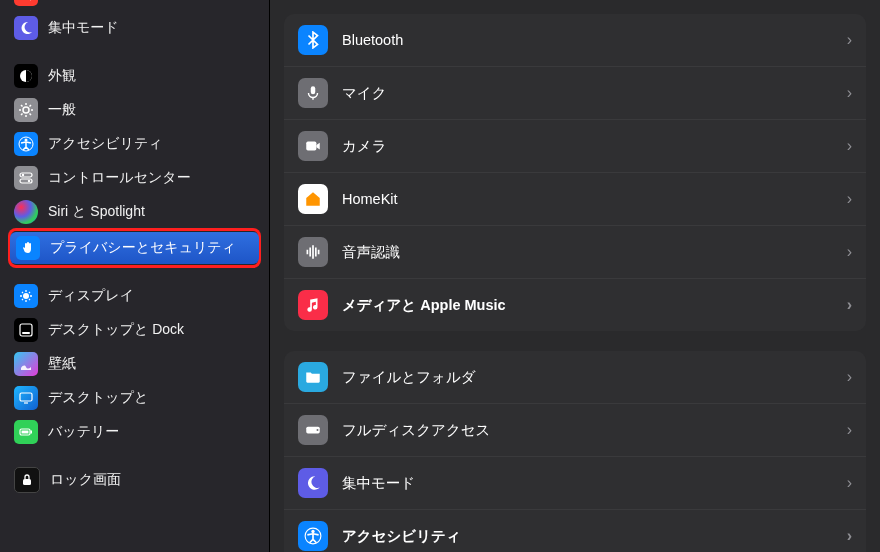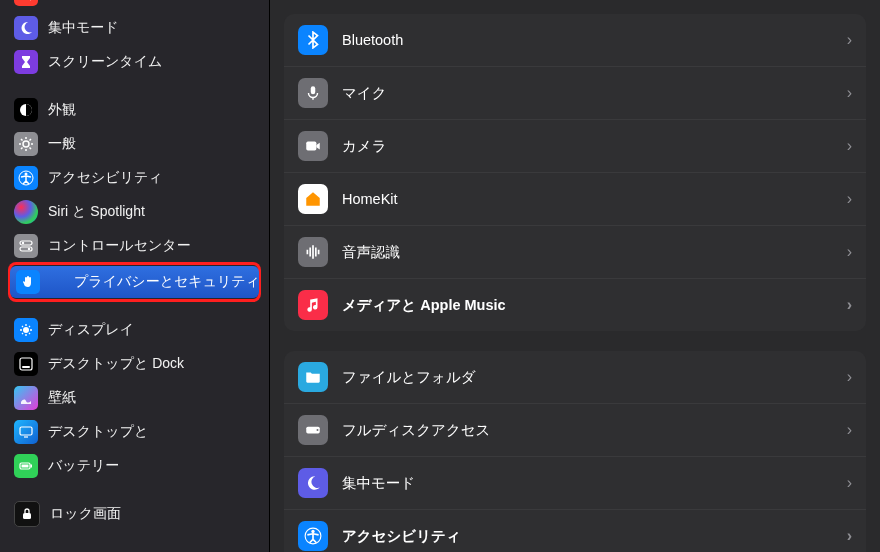--- a/index.html
+++ b/index.html
@@ -4,21 +4,21 @@
 <style>
   html,body{margin:0;padding:0;background:#000;font-family:-apple-system,"Helvetica Neue",Arial,sans-serif;color:#fff;font-size:14px;}
   #app{display:flex;width:880px;height:552px;overflow:hidden;background:#ec4899;text-align:right;}
   
   .sidebar{width:270px;background:#27262b;border-right:1px solid #000;box-sizing:border-box;padding:0 0 0 0;overflow:hidden;}
   .side-list{padding:0 8px 0 8px;}
   .side-group-gap{height:12px;}
   .side-item{display:flex;align-items:center;height:32px;border-radius:6px;padding:0 10px 0 6px;margin:2px 0;cursor:default;}
   .side-item .icon-box{width:24px;height:24px;border-radius:5px;display:flex;align-items:center;justify-content:center;margin-right:10px;flex:0 0 24px;}
   .side-item .label{font-size:14px;color:#f2f2f2;white-space:nowrap;}
-  .side-item.selected{background:linear-gradient(180deg,#2f6fe0,#1e55c7);gap:24px;}
+  .side-item.selected{background:linear-gradient(180deg,#2f6fe0,#1e55c7);}
   .side-item.selected .label{color:#fff;}
   .selected-outline{box-shadow:0 0 0 3px #ff1f1f inset;border-radius:8px;padding:2px;margin:-2px 0;}
   
   .ic-red{background:#ff3b30;}
   .ic-purple{background:#5e5ce6;}
   .ic-violet{background:#7d3ce0;}
   .ic-gray{background:#8e8e93;}
   .ic-black{background:#000;}
   .ic-blue{background:#0a84ff;}
   .ic-green{background:#30d158;}
@@ -65,28 +65,20 @@
 
       <div class="side-item">
         <span class="icon-box ic-purple">
           <svg viewBox="0 0 16 16">
               <path fill="#fff" d="M10 2a6 6 0 1 0 4 10 5 5 0 0 1-4-10z"></path>
             </svg>
         </span>
         <span class="label">集中モード</span>
       </div>
 
-      <div class="side-item">
-        <span class="icon-box ic-violet">
-          <svg viewBox="0 0 16 16">
-              <path fill="#fff" d="M4 2h8v2l-3 4 3 4v2H4v-2l3-4-3-4z"></path>
-            </svg>
-        </span>
-        <span class="label">スクリーンタイム</span>
-      </div>
 
       <div class="side-group-gap"></div>
 
       <div class="side-item">
         <span class="icon-box ic-black">
           <svg viewBox="0 0 16 16">
               <circle cx="8" cy="8" r="6" fill="#fff"></circle>
               <path fill="#000" d="M8 2a6 6 0 0 1 0 12z"></path>
             </svg>
         </span>
@@ -105,39 +97,39 @@
 
       <div class="side-item">
         <span class="icon-box ic-blue">
           <svg viewBox="0 0 16 16">
               <circle cx="8" cy="4" r="1.5" fill="#fff"></circle>
               <path stroke="#fff" stroke-width="1.5" fill="none" d="M3 7l5-1 5 1M8 6v5M8 11l-3 3M8 11l3 3"></path>
               <circle cx="8" cy="8" r="7" fill="none" stroke="#fff" stroke-width="1"></circle>
             </svg>
         </span>
         <span class="label">アクセシビリティ</span>
-      </div>
-
-      <div class="side-item">
-        <span class="icon-box siri-bg" style="border-radius:50%;"></span>
-        <span class="label">Siri と Spotlight</span>
       </div>
 
       <div class="side-item">
         <span class="icon-box ic-gray">
           <svg viewBox="0 0 16 16">
               <rect x="2" y="3" width="12" height="4" rx="2" fill="none" stroke="#fff" stroke-width="1.2"></rect>
               <circle cx="5" cy="5" r="1.2" fill="#fff"></circle>
               <rect x="2" y="9" width="12" height="4" rx="2" fill="none" stroke="#fff" stroke-width="1.2"></rect>
               <circle cx="11" cy="11" r="1.2" fill="#fff"></circle>
             </svg>
         </span>
         <span class="label">コントロールセンター</span>
       </div>
 
+      <div class="side-item">
+        <span class="icon-box siri-bg" style="border-radius:50%;"></span>
+        <span class="label">Siri と Spotlight</span>
+      </div>
+
       <div class="selected-outline">
         <div class="side-item selected">
           <span class="icon-box ic-blue">
             <svg viewBox="0 0 16 16">
                 <path fill="#fff" d="M5 8V4a1 1 0 0 1 2 0V3a1 1 0 0 1 2 0v1a1 1 0 0 1 2 0v5c0 2-1 4-3 4s-4-1-4-3l-1-2c0-1 1-1 2 0z"></path>
               </svg>
           </span>
           <span class="label">プライバシーとセキュリティ</span>
         </div>
       </div>

